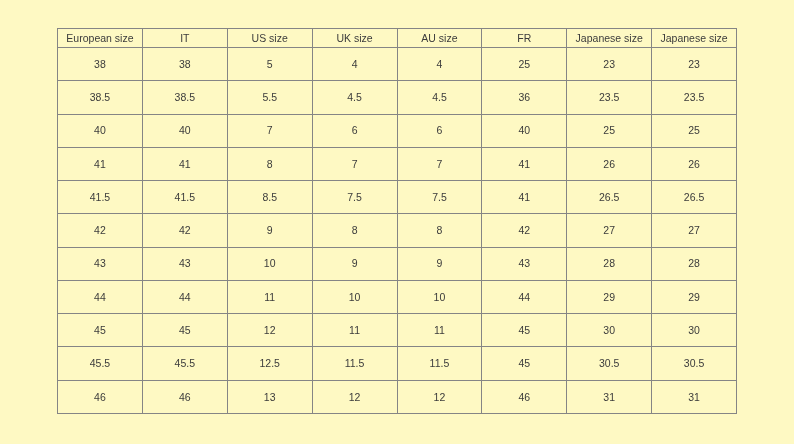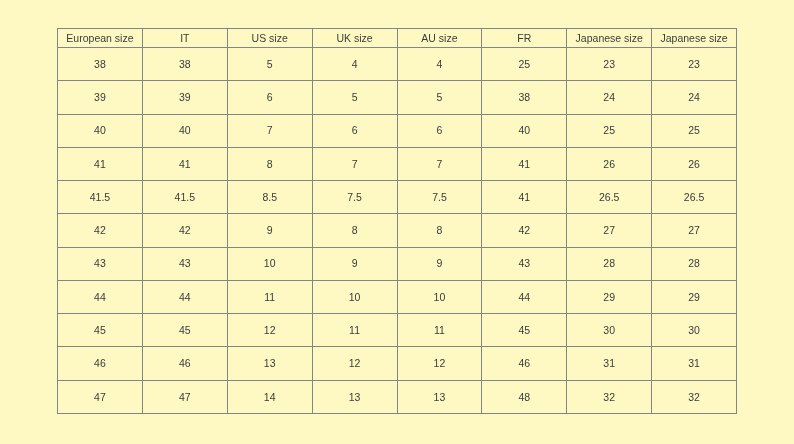--- a/index.html
+++ b/index.html
@@ -65,28 +65,28 @@
             <td>38</td>
             <td>38</td>
             <td>5</td>
             <td>4</td>
             <td>4</td>
             <td>25</td>
             <td>23</td>
             <td>23</td>
           </tr>
           <tr>
-            <td>39</td>
-            <td>39</td>
-            <td>6</td>
-            <td>5</td>
-            <td>5</td>
-            <td>38</td>
-            <td>24</td>
-            <td>24</td>
+            <td>38.5</td>
+            <td>38.5</td>
+            <td>5.5</td>
+            <td>4.5</td>
+            <td>4.5</td>
+            <td>36</td>
+            <td>23.5</td>
+            <td>23.5</td>
           </tr>
           <tr>
             <td>40</td>
             <td>40</td>
             <td>7</td>
             <td>6</td>
             <td>6</td>
             <td>40</td>
             <td>25</td>
             <td>25</td>
@@ -145,35 +145,35 @@
             <td>45</td>
             <td>45</td>
             <td>12</td>
             <td>11</td>
             <td>11</td>
             <td>45</td>
             <td>30</td>
             <td>30</td>
           </tr>
           <tr>
+            <td>45.5</td>
+            <td>45.5</td>
+            <td>12.5</td>
+            <td>11.5</td>
+            <td>11.5</td>
+            <td>45</td>
+            <td>30.5</td>
+            <td>30.5</td>
+          </tr>
+          <tr>
             <td>46</td>
             <td>46</td>
             <td>13</td>
             <td>12</td>
             <td>12</td>
             <td>46</td>
             <td>31</td>
             <td>31</td>
           </tr>
-          <tr>
-            <td>47</td>
-            <td>47</td>
-            <td>14</td>
-            <td>13</td>
-            <td>13</td>
-            <td>48</td>
-            <td>32</td>
-            <td>32</td>
-          </tr>
         </tbody>
     </table>
   </div>
 </div>
 
 </body></html>

